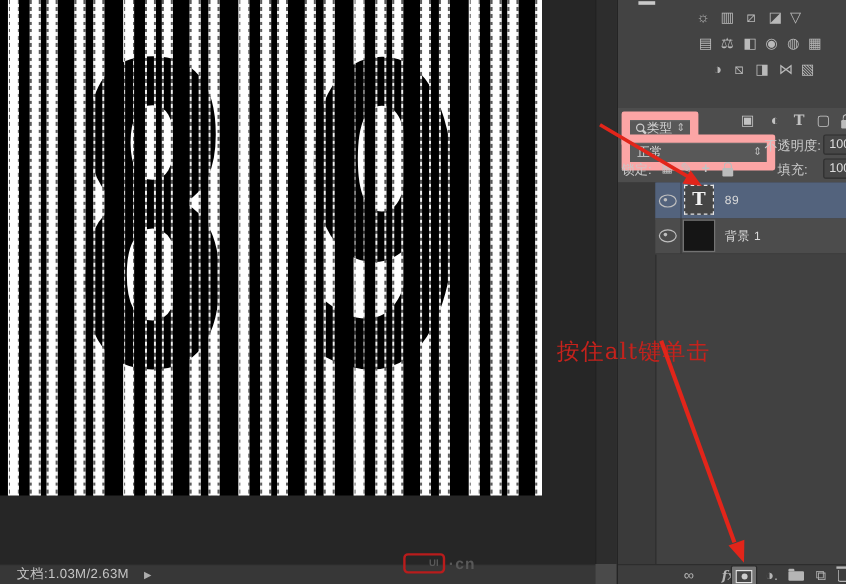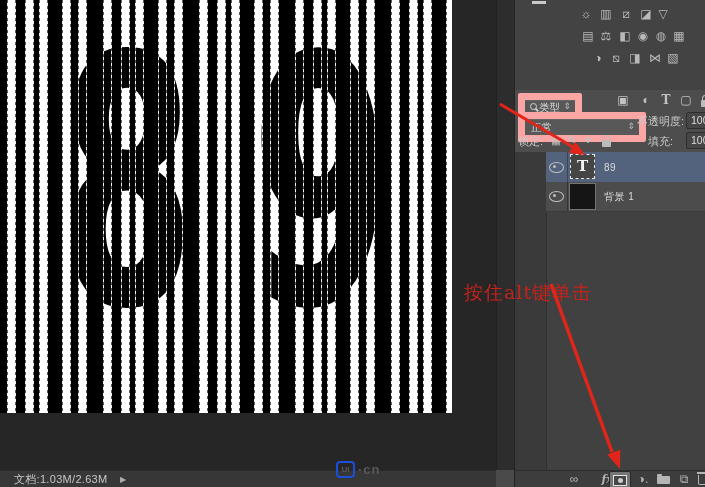--- a/index.html
+++ b/index.html
@@ -68,22 +68,22 @@
   
   #statusbar{left:0;top:470px;width:496px;height:17px;background:#373737;border-top:1px solid #2b2b2b;}
   #doc-size{position:absolute;left:14px;top:0;height:17px;line-height:17px;font-size:11px;color:#c6c6c6;letter-spacing:.3px;}
   #status-expand{position:absolute;left:120px;top:0;height:17px;line-height:17px;font-size:8px;color:#adadad;}
   
   #annotation{left:464px;top:256px;z-index:55;font-family:"DejaVu Serif",serif;
               font-size:19px;color:#c5221c;letter-spacing:1px;white-space:nowrap;margin-top:24px;}
   #arrows{left:0;top:0;width:705px;height:487px;z-index:56;pointer-events:none;}
   
   #watermark{left:336px;top:461px;z-index:60;display:flex;align-items:center;gap:3px;color:#585858;}
-  #wm-badge{width:15px;height:13px;border:2px solid #1d4ed8;border-radius:4px;font-size:8px;font-weight:bold;
-            display:flex;align-items:center;justify-content:center;}
+  #wm-badge{width:15px;height:13px;border:2px solid #b91c1c;border-radius:4px;font-size:8px;font-weight:bold;
+            display:flex;align-items:center;justify-content:center;padding-left:16px;}
   #wm-suffix{font-size:13px;font-weight:bold;letter-spacing:1px;}
 </style>
 </head>
 <body>
 
 <div id="stage">
 
   <svg id="doc-canvas" class="abs" width="452" height="413" viewBox="0 0 452 413" shape-rendering="crispEdges">
     <defs>
       <g id="antlines" fill="none" stroke-width="1.3" stroke-dasharray="3 3">

